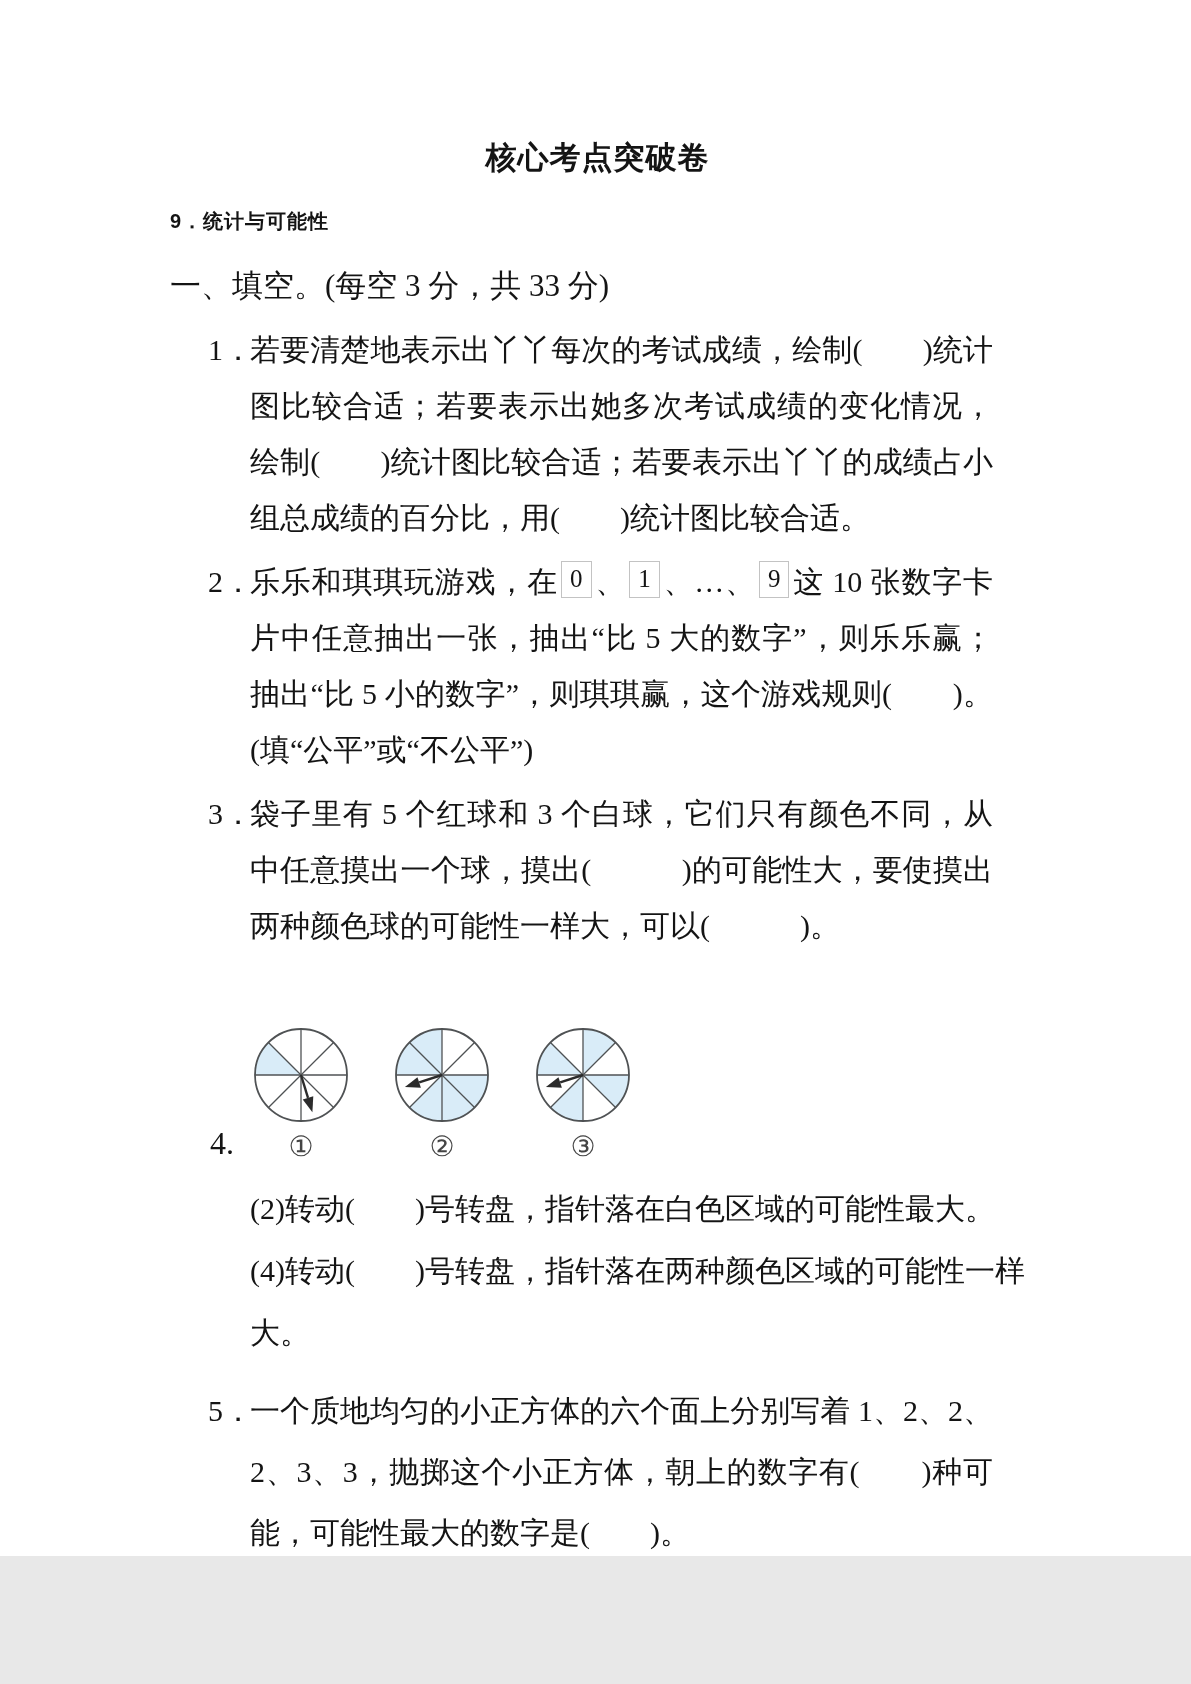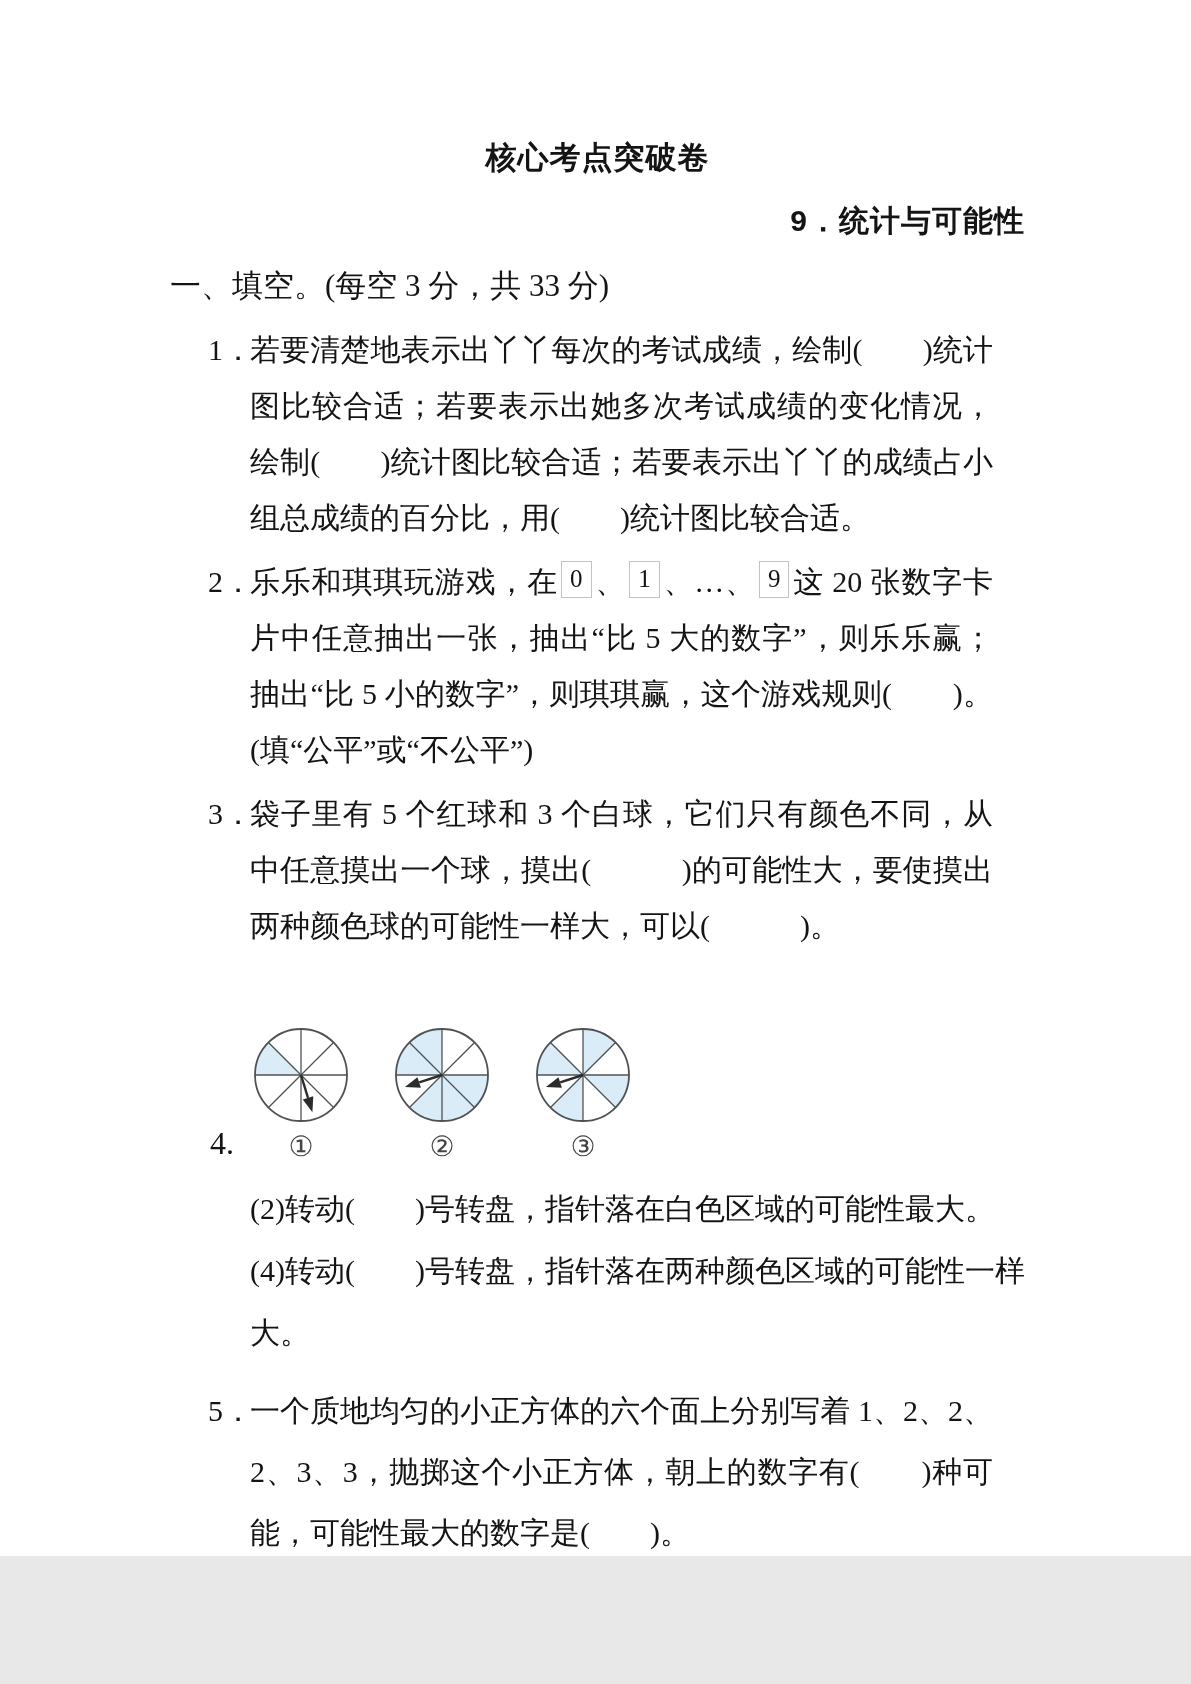--- a/index.html
+++ b/index.html
@@ -17,24 +17,24 @@
   }
   .doc-title {
     text-align: center;
     font-family: "Liberation Sans", "DejaVu Sans", sans-serif;
     font-weight: bold;
     font-size: 31px;
     line-height: 40px;
     letter-spacing: 1px;
   }
   .doc-subtitle {
-    text-align: right;
+    text-align: left;
     font-family: "Liberation Sans", "DejaVu Sans", sans-serif;
     font-weight: bold;
-    font-size: 30px;
+    font-size: 20px;
     line-height: 38px;
     margin-top: 24px;
     letter-spacing: 1px;
   }
   .section-heading {
     margin-top: 24px;
     font-size: 31px;
     line-height: 44px;
   }
   .question {
@@ -89,21 +89,21 @@
 
   <div class="section-heading">一、填空。(每空 3 分，共 33 分)</div>
 
   <div class="question first">
     <span class="qnum">1．</span>
     <span>若要清楚地表示出丫丫每次的考试成绩，绘制(　　)统计图比较合适；若要表示出她多次考试成绩的变化情况，绘制(　　)统计图比较合适；若要表示出丫丫的成绩占小组总成绩的百分比，用(　　)统计图比较合适。</span>
   </div>
 
   <div class="question">
     <span class="qnum">2．</span>
-    <span>乐乐和琪琪玩游戏，在</span><span class="card">0</span><span>、</span><span class="card">1</span><span>、…、</span><span class="card">9</span><span>这 20 张数字卡片中任意抽出一张，抽出“比 5 大的数字”，则乐乐赢；抽出“比 5 小的数字”，则琪琪赢，这个游戏规则(　　)。(填“公平”或“不公平”)</span>
+    <span>乐乐和琪琪玩游戏，在</span><span class="card">0</span><span>、</span><span class="card">1</span><span>、…、</span><span class="card">9</span><span>这 10 张数字卡片中任意抽出一张，抽出“比 5 大的数字”，则乐乐赢；抽出“比 5 小的数字”，则琪琪赢，这个游戏规则(　　)。(填“公平”或“不公平”)</span>
   </div>
 
   <div class="question">
     <span class="qnum">3．</span>
     <span>袋子里有 5 个红球和 3 个白球，它们只有颜色不同，从中任意摸出一个球，摸出(　　　)的可能性大，要使摸出两种颜色球的可能性一样大，可以(　　　)。</span>
   </div>
 
   <div class="q4-figure">
     <span class="q4-num">4.</span>
     <div class="spinner-row">

